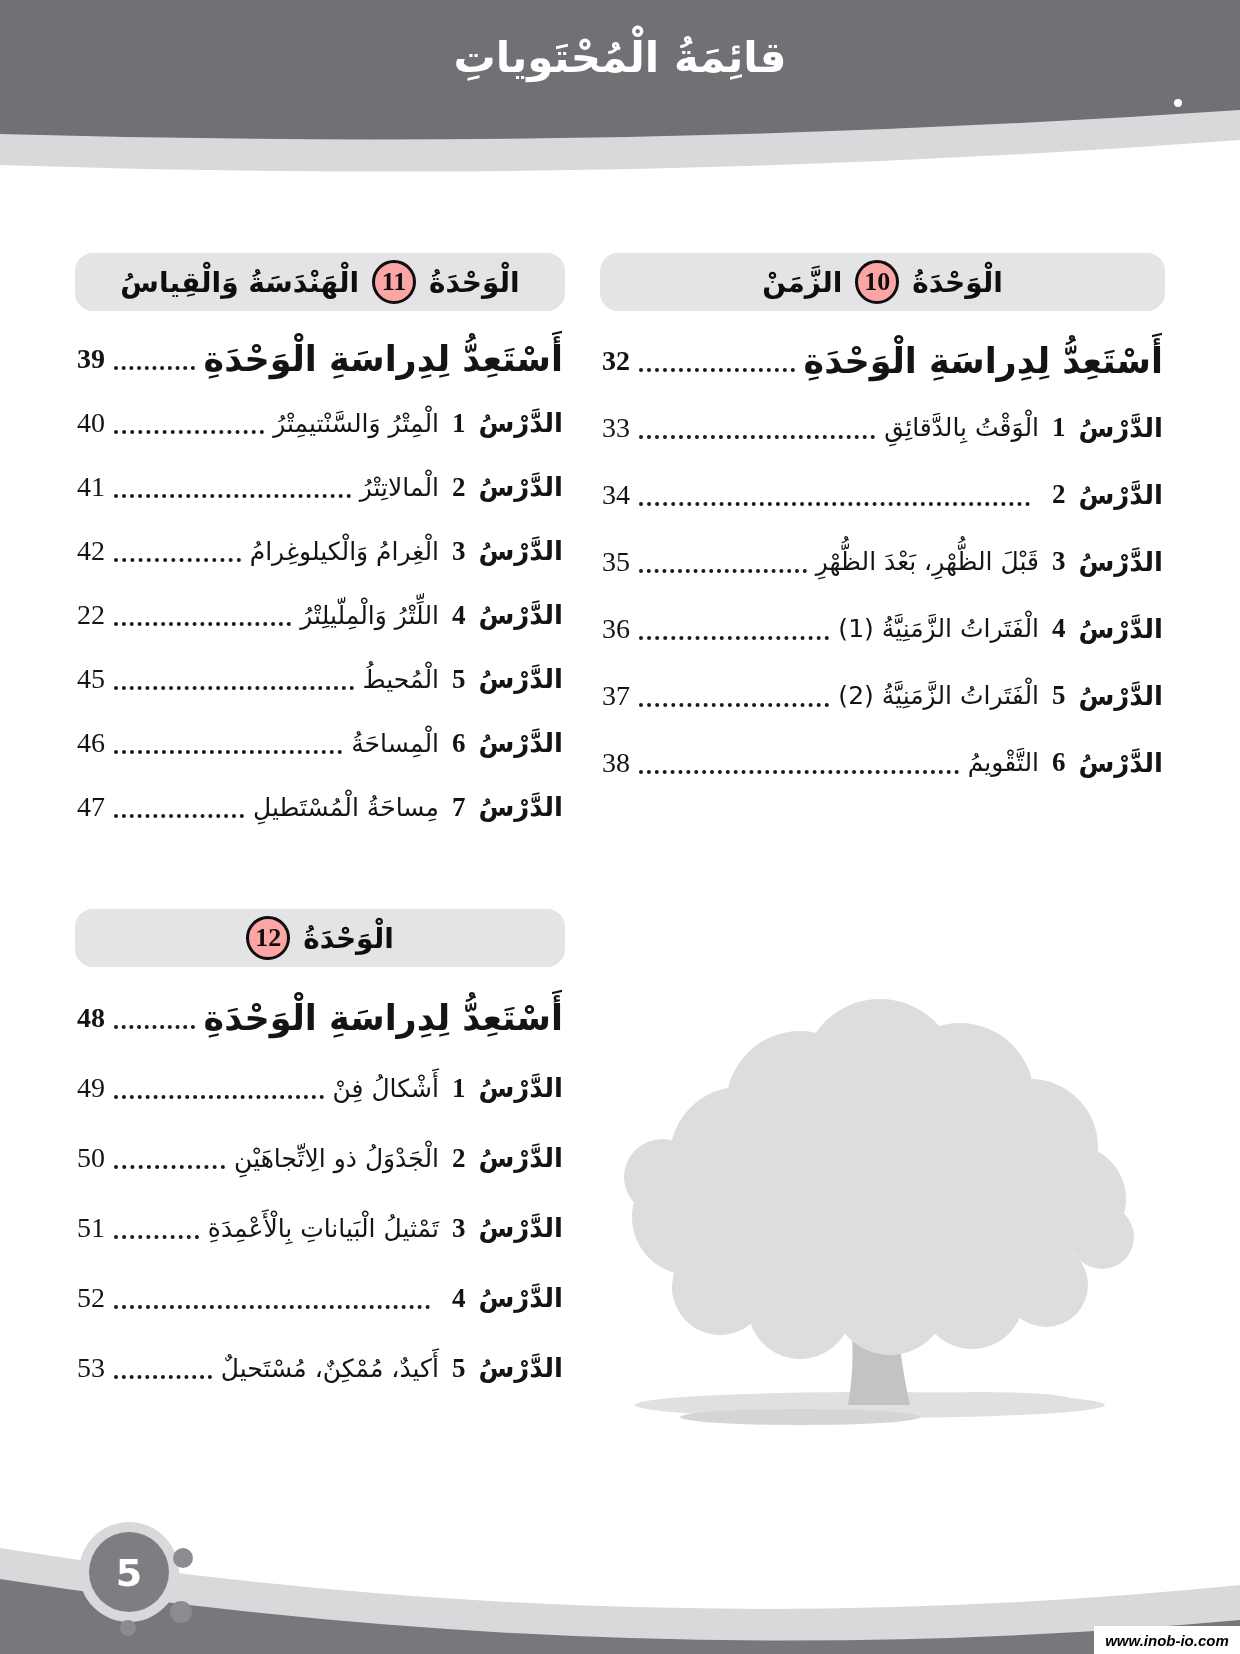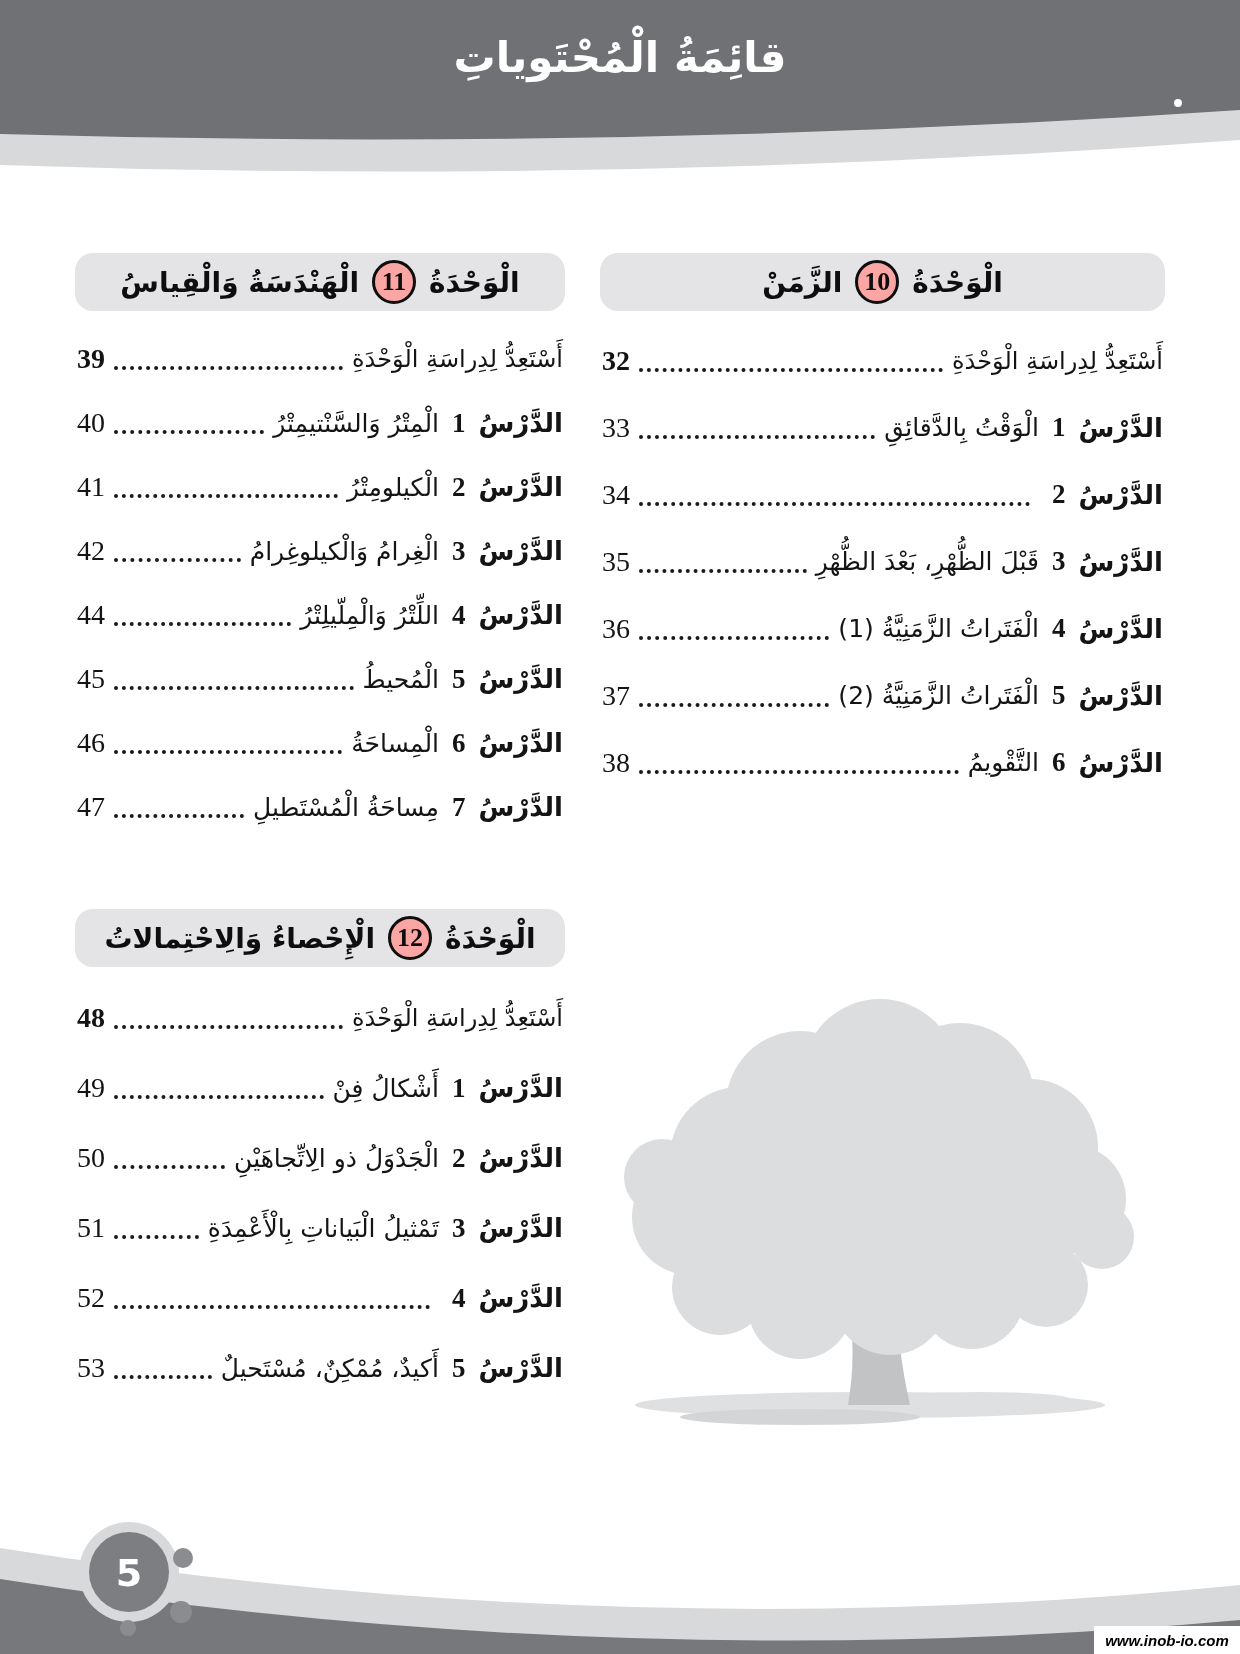--- a/index.html
+++ b/index.html
@@ -37,21 +37,21 @@
   .row{display:flex;align-items:center;}
   .unit-u10 .row{height:67px;}
   .unit-u11 .row{height:64px;}
   .unit-u12 .row{height:70px;}
   .l-label{font-weight:bold;font-size:26px;white-space:nowrap;text-align:center;}
   .l-num{
     font-family:"Liberation Serif",serif;font-weight:bold;font-size:27px;
     margin:0 13px;direction:ltr;
   }
   .r-title{font-size:25px;white-space:nowrap;}
-  .intro-row .r-title{font-weight:normal;font-size:24px;}
+  .intro-row .r-title{font-weight:bold;font-size:35px;}
   .dots{
     flex:1;min-width:26px;margin:0 9px;height:0;
     border-bottom:4px dotted #1a1a1a;transform:translateY(9px);
   }
   .r-page{
     font-family:"Liberation Serif",serif;font-size:28px;direction:ltr;white-space:nowrap;
   }
   .intro-row .r-page{font-weight:bold;}
   
   .tree-svg{position:absolute;left:600px;top:985px;display:block;}
@@ -204,39 +204,39 @@
     <span class="l-label">الدَّرْسُ</span>
     <span class="l-num">1</span>
     <span class="r-title">الْمِتْرُ وَالسَّنْتيمِتْرُ</span>
     <span class="dots"></span>
     <span class="r-page">40</span>
   </div>
 
   <div class="row lesson-row">
     <span class="l-label">الدَّرْسُ</span>
     <span class="l-num">2</span>
-    <span class="r-title">الْكيلومِتْرُ</span>
+    <span class="r-title">الْمالاتِتْرُ</span>
     <span class="dots"></span>
     <span class="r-page">41</span>
   </div>
 
   <div class="row lesson-row">
     <span class="l-label">الدَّرْسُ</span>
     <span class="l-num">3</span>
     <span class="r-title">الْغِرامُ وَالْكيلوغِرامُ</span>
     <span class="dots"></span>
     <span class="r-page">42</span>
   </div>
 
   <div class="row lesson-row">
     <span class="l-label">الدَّرْسُ</span>
     <span class="l-num">4</span>
     <span class="r-title">اللِّتْرُ وَالْمِلّيلِتْرُ</span>
     <span class="dots"></span>
-    <span class="r-page">44</span>
+    <span class="r-page">22</span>
   </div>
 
   <div class="row lesson-row">
     <span class="l-label">الدَّرْسُ</span>
     <span class="l-num">5</span>
     <span class="r-title">الْمُحيطُ</span>
     <span class="dots"></span>
     <span class="r-page">45</span>
   </div>
 
@@ -257,21 +257,20 @@
   </div>
 </div>
   </section>
 
   <section class="unit unit-u12" style="margin-top: 70px;">
     <div class="unit-pill">
       <span class="u-label">الْوَحْدَةُ</span>
       <span class="u-circle">
         <span class="u-num">12</span>
       </span>
-      <span class="u-title">الْإِحْصاءُ وَالِاحْتِمالاتُ</span>
     </div>
     <div class="rows">
   <div class="row intro-row">
     <span class="r-title">أَسْتَعِدُّ لِدِراسَةِ الْوَحْدَةِ</span>
     <span class="dots"></span>
     <span class="r-page">48</span>
   </div>
 
   <div class="row lesson-row">
     <span class="l-label">الدَّرْسُ</span>

